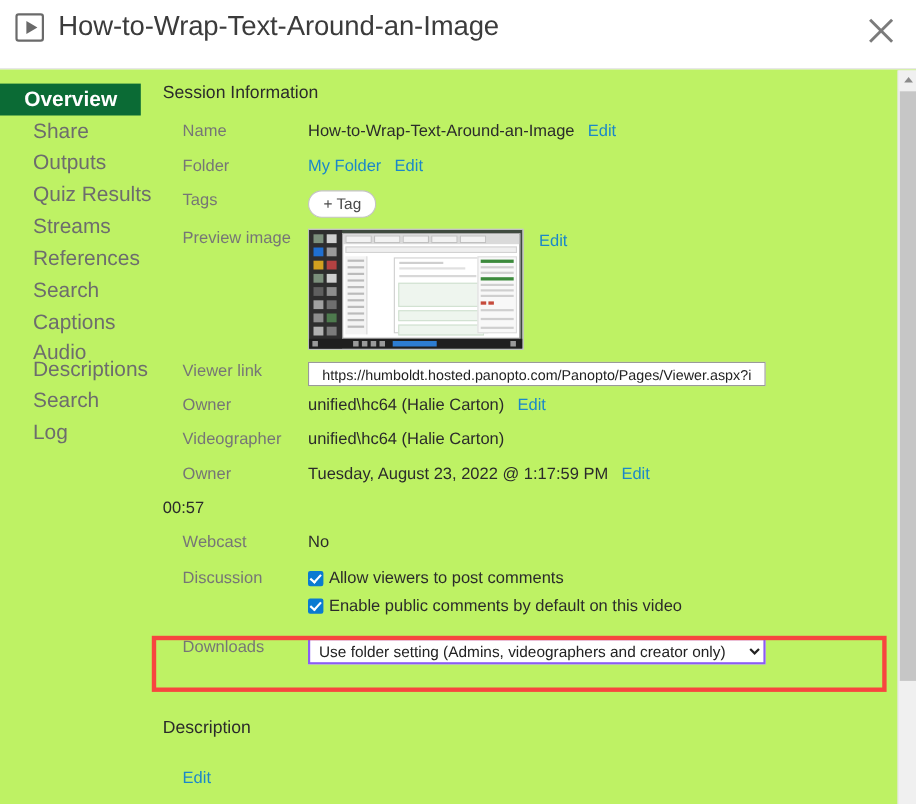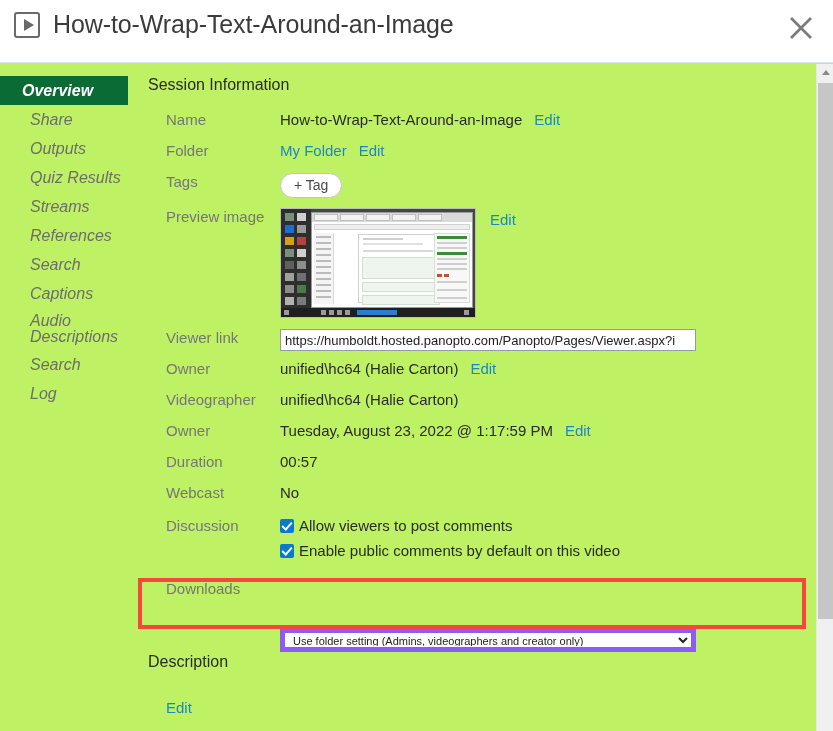--- a/index.html
+++ b/index.html
@@ -53,27 +53,26 @@
     cursor: pointer;
   }
   .close-btn svg { display: block; }
 
   
   .sidebar {
     position: absolute; left: 0; top: 76px;
     width: 130px;
   }
   .side-item {
-    font-size: 16px;
+    font-size: 19px;
     color: #6d6d6d;
     padding: 5px 0 5px 30px;
     line-height: 19px;
     cursor: pointer;
     white-space: nowrap;
-    font-style: italic;
   }
   .side-item.active {
     background: #0b6b35;
     color: #ffffff;
     font-weight: bold;
     width: 128px;
     padding-left: 22px;
   }
   .side-item.wrap { white-space: normal; width: 110px; line-height: 16px; }
 
@@ -212,32 +211,32 @@
   .viewer-input {
     width: 416px;
     height: 22px;
     font-size: 13px;
     font-family: "Liberation Sans", sans-serif;
     color: #222;
     border: 1px solid #9a9a9a;
     background: #fff;
     padding: 1px 4px;
     border-radius: 0;
+    text-align: center;
   }
   .dl-select {
     width: 416px;
     height: 24px;
-    font-size: 11px;
+    font-size: 14px;
     font-family: "Liberation Sans", sans-serif;
     color: #222;
-    border: 5px solid #8b5cf6;
+    border: 2px solid #8b5cf6;
     background: #fff;
     padding: 1px 4px;
     border-radius: 0;
-    margin-top: 48px;
   }
   .cb-line {
     display: flex;
     align-items: center;
     gap: 5px;
     margin-bottom: 8px;
     font-size: 15px;
     color: #2b2b2b;
   }
   .cb {
@@ -493,21 +492,20 @@
 
     <div class="row">
       <div class="row-label">Owner</div>
       <div class="row-value">
         <span class="val-text">Tuesday, August 23, 2022 @ 1:17:59 PM</span>
         <span class="link">Edit</span>
       </div>
     </div>
 
     <div class="row">
-      <div class="row-label">Duration</div>
       <div class="row-value">
         <span class="val-text">00:57</span>
       </div>
     </div>
 
     <div class="row">
       <div class="row-label">Webcast</div>
       <div class="row-value">
         <span class="val-text">No</span>
       </div>

